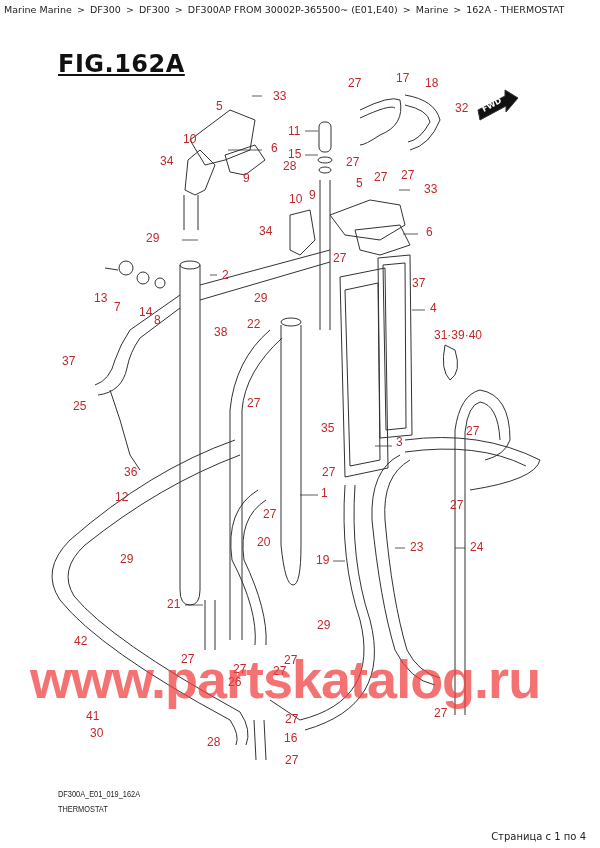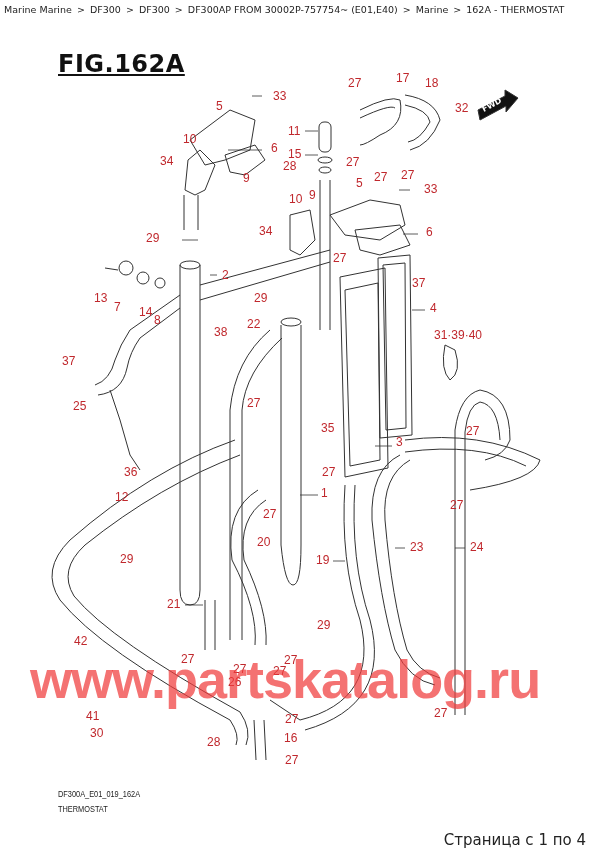--- a/index.html
+++ b/index.html
@@ -5,34 +5,34 @@
   html, body { margin:0; padding:0; background:#ffffff; }
   body { width:600px; height:848px; position:relative; overflow:hidden; font-family:"DejaVu Sans", sans-serif; }
   .breadcrumb { position:absolute; left:4px; top:4px; font-size:9.5px; color:#222; white-space:nowrap; }
   .breadcrumb span.sep { margin:0 2px; }
   .fig-title { position:absolute; left:58px; top:50px; font-size:24px; font-weight:bold; color:#111; letter-spacing:0.5px;text-decoration:underline; }
   .diagram { position:absolute; left:0; top:0; width:600px; height:848px; }
   .callout { font-family:"Liberation Sans", sans-serif; font-size:12px; fill:#c0282d; }
   .watermark { position:absolute; left:30px; top:648px; font-family:"Liberation Sans", sans-serif; font-weight:bold; font-size:54px; color:rgba(240,60,60,0.72); letter-spacing:-1px; white-space:nowrap; }
   .footer-code { position:absolute; left:58px; top:789px; font-family:"Liberation Sans", sans-serif; font-size:9px; color:#222; transform:scaleX(0.82); transform-origin:left; }
   .footer-name { position:absolute; left:58px; top:804px; font-family:"Liberation Sans", sans-serif; font-size:9px; color:#222; transform:scaleX(0.82); transform-origin:left; }
-  .page-counter { position:absolute; right:14px; top:831px; font-size:15px; color:#222; }
+  .page-counter { position:absolute; right:14px; top:831px; font-size:10px; color:#222; }
   .crumb-link { cursor:pointer; }
 </style>
 </head>
 <body>
 
 <div class="breadcrumb">
   <span class="crumb-link">Marine Marine</span>
   <span class="sep">&gt;</span>
   <span class="crumb-link">DF300</span>
   <span class="sep">&gt;</span>
   <span class="crumb-link">DF300</span>
   <span class="sep">&gt;</span>
-  <span class="crumb-link">DF300AP FROM 30002P-757754~  (E01,E40)</span>
+  <span class="crumb-link">DF300AP FROM 30002P-365500~  (E01,E40)</span>
   <span class="sep">&gt;</span>
   <span class="crumb-link">Marine</span>
   <span class="sep">&gt;</span>
   <span>162A - THERMOSTAT</span>
 </div>
 
 <div class="fig-title">FIG.162A</div>
 
 <svg class="diagram" viewBox="0 0 600 848" xmlns="http://www.w3.org/2000/svg">
   <g fill="none" stroke="#333" stroke-width="1">

